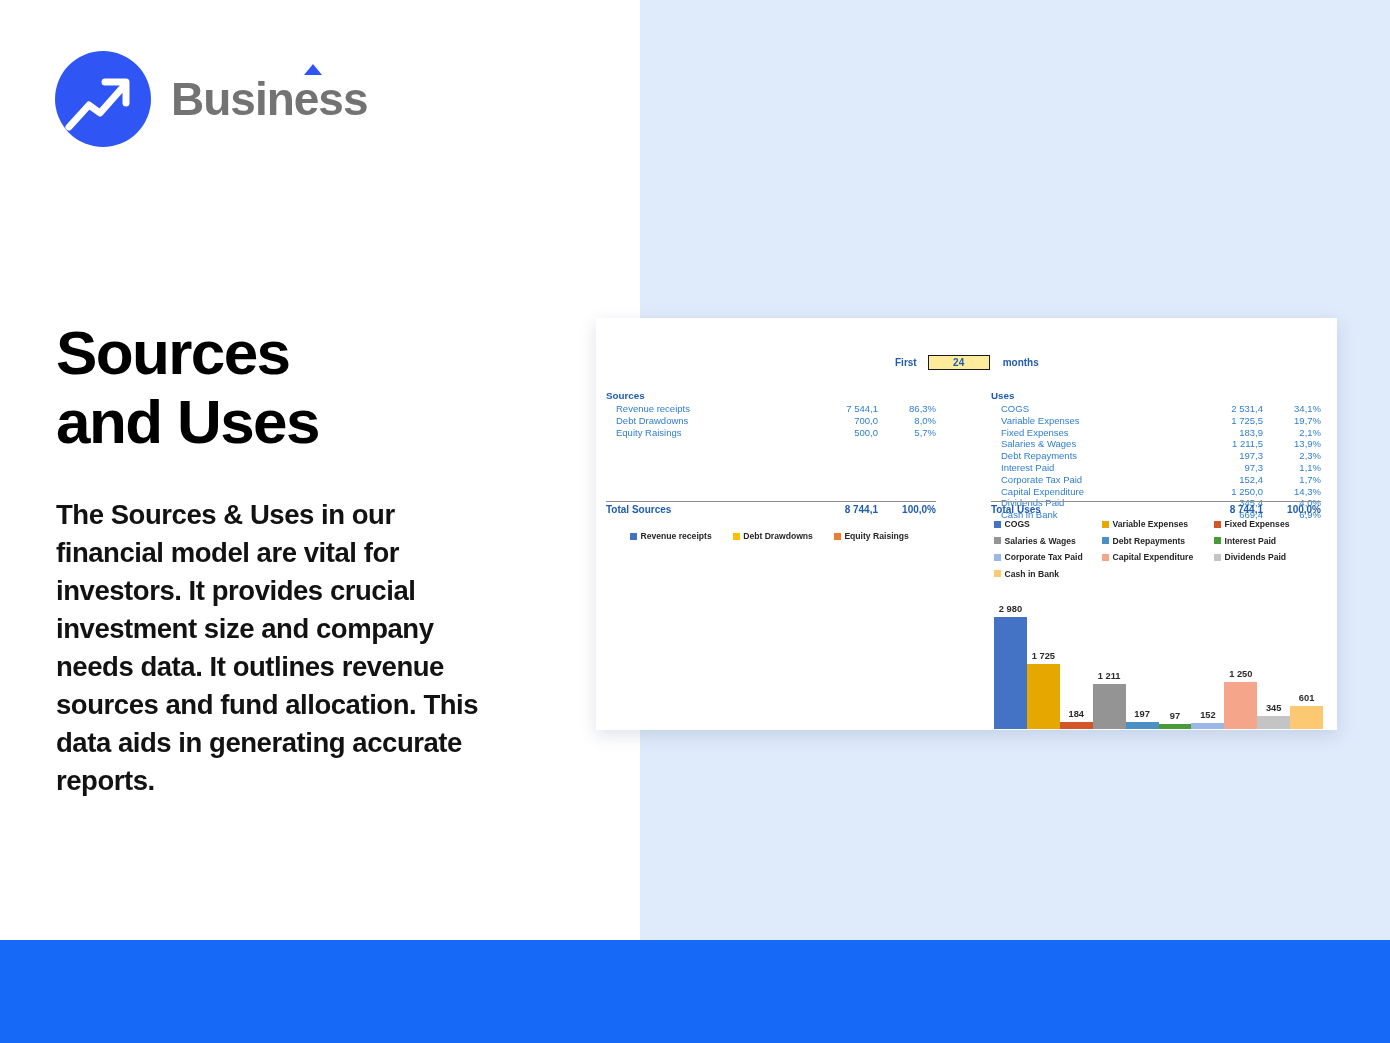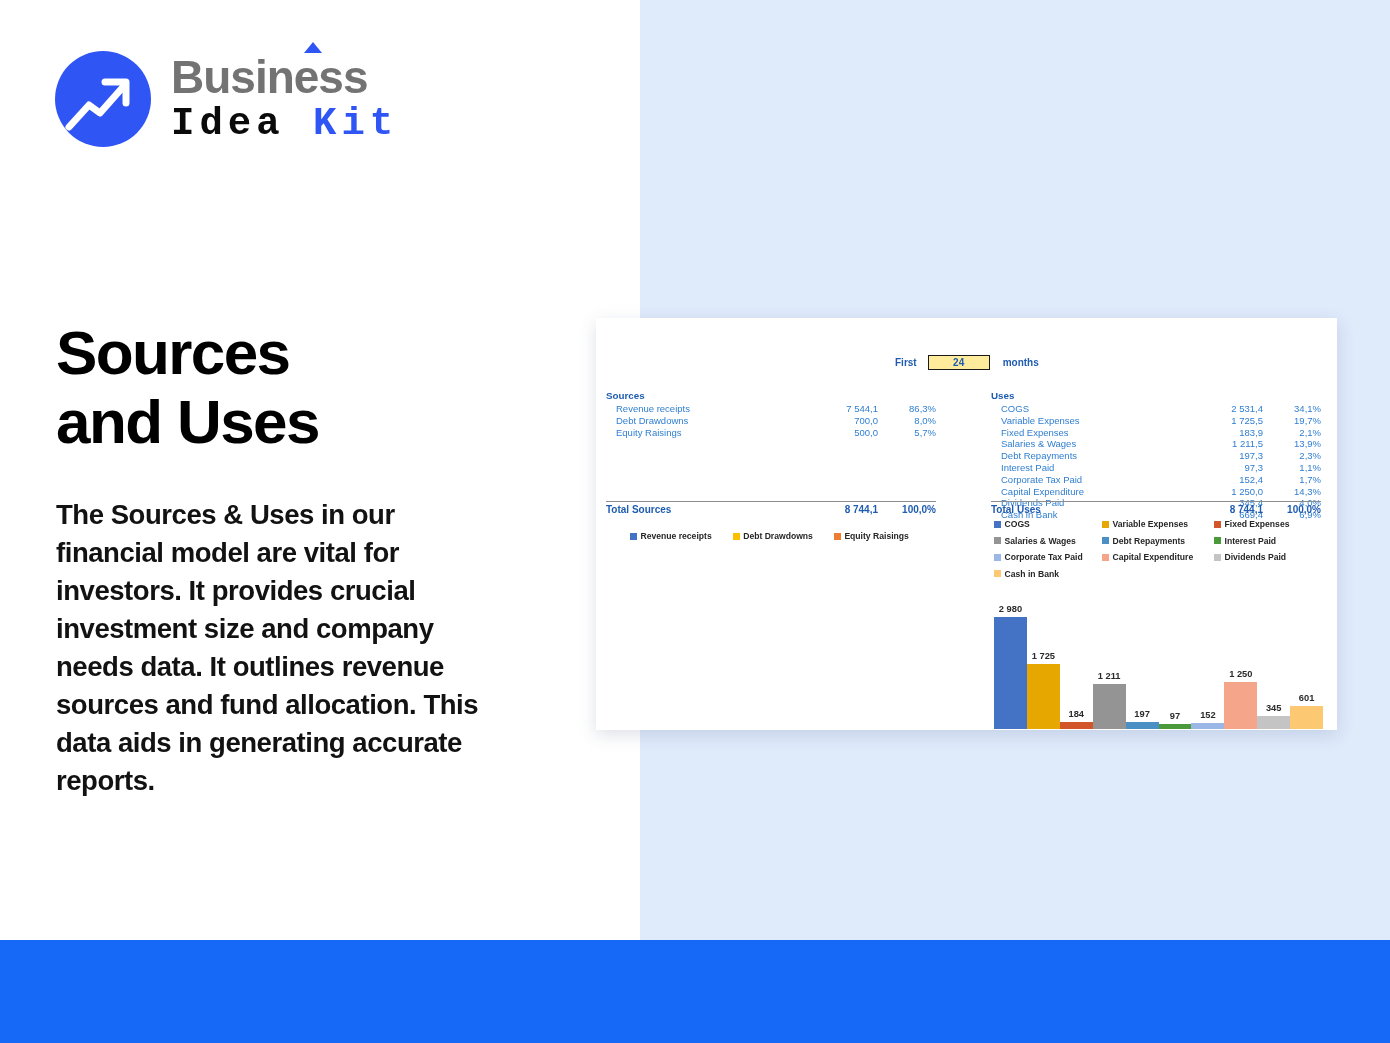--- a/index.html
+++ b/index.html
@@ -162,24 +162,20 @@
     <svg width="96" height="96" viewBox="0 0 96 96">
       <path d="M14 76 L34 54 L45 62 L68 36" fill="none" stroke="#ffffff" stroke-width="7" stroke-linecap="round" stroke-linejoin="round"></path>
       <path d="M50 31 L71 31 L71 52" fill="none" stroke="#ffffff" stroke-width="7" stroke-linecap="round" stroke-linejoin="round"></path>
     </svg>
   </div>
   <div id="logo-words">
     <div id="logo-line1">
       <span>Business</span>
       <span id="logo-caret"></span>
     </div>
-    <div id="logo-line2">
-      <span>Idea</span>
-      <span id="logo-kit">Kit</span>
-    </div>
   </div>
 </div>
 
 <h1 id="headline">Sources<br>and Uses</h1>
 <p id="blurb">The Sources &amp; Uses in our financial model are vital for investors. It provides crucial investment size and company needs data. It outlines revenue sources and fund allocation. This data aids in generating accurate reports.</p>
 
 <div id="excel-card">
 
 
   <div id="months-row">

